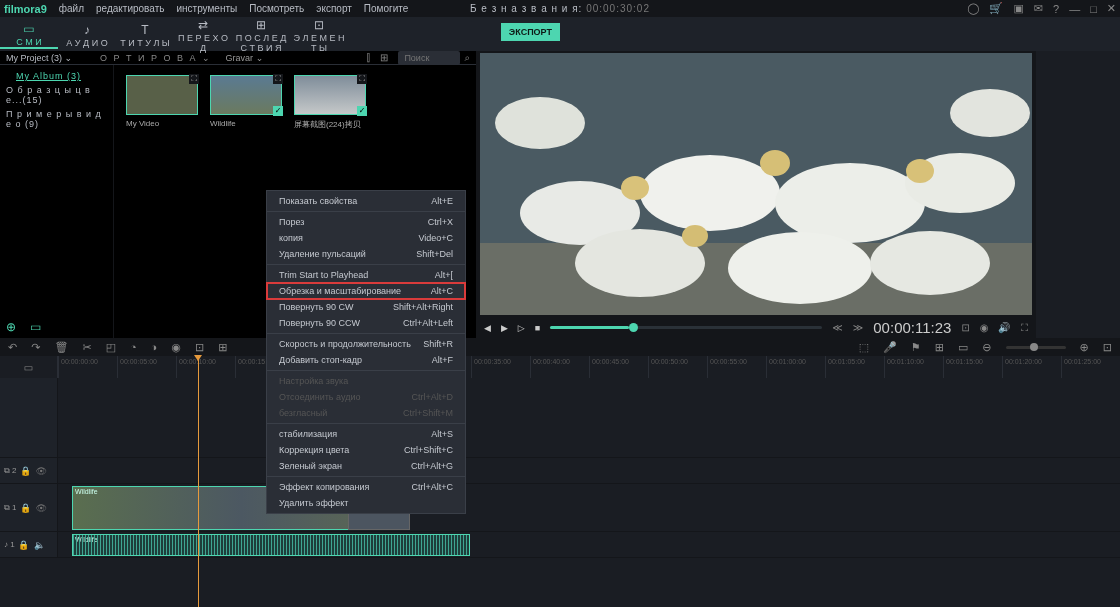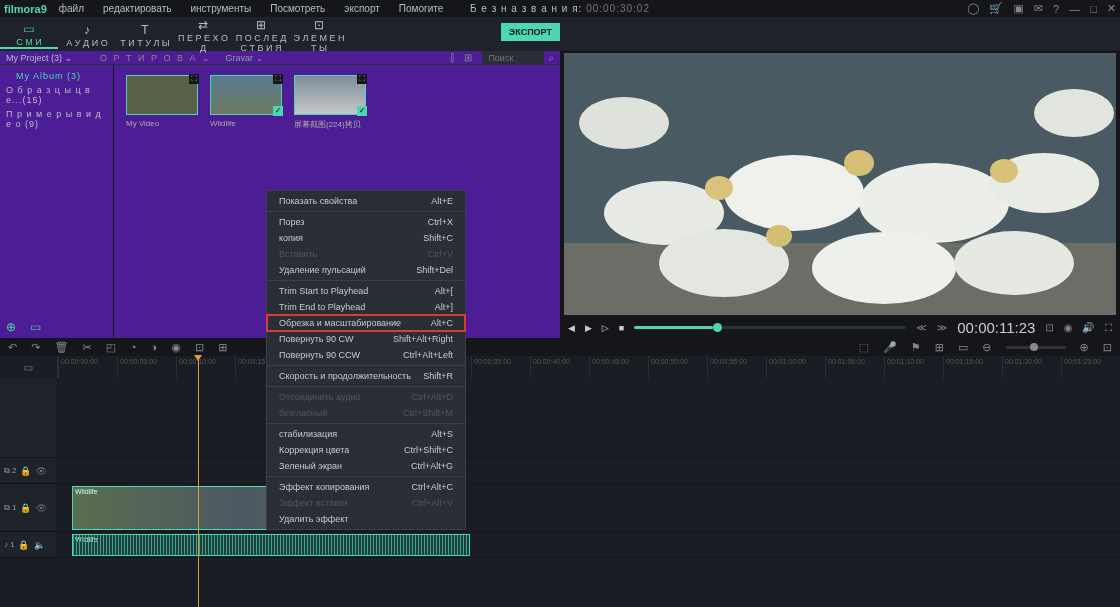--- a/index.html
+++ b/index.html
@@ -1,52 +1,52 @@
 <!DOCTYPE html>
 <html><head>
 <meta charset="utf-8">
 <style>
 *{margin:0;padding:0;box-sizing:border-box;font-family:Arial,sans-serif;-webkit-font-smoothing:antialiased}
 body{background:#1a1d23;color:#b8bcc4;font-size:10px;width:1120px;height:607px;overflow:hidden;position:relative}
 
 
 .top-bar{height:17px;background:#14161a;display:flex;align-items:center;padding:0 4px;position:relative}
 .logo{color:#4dd6b0;font-weight:bold;font-size:11px;margin-right:12px}
-.menu{display:flex;gap:19px}
+.menu{display:flex;gap:12px}
 .menu span{font-size:10px;color:#b8bcc4;cursor:pointer}
 .title-center{position:absolute;left:50%;transform:translateX(-50%);font-size:10px;letter-spacing:1px}
 .title-center .tc-time{color:#777}
 .top-icons{margin-left:auto;display:flex;gap:10px;align-items:center}
 .top-icons .ico{color:#888;font-size:11px;cursor:pointer}
 
 
 .tab-row{height:34px;background:#1e2229;display:flex;align-items:center;position:relative}
 .tab{width:58px;text-align:center;font-size:9px;color:#b8bcc4;padding-top:2px;cursor:pointer}
 .tab.active{color:#4dd6b0;border-bottom:2px solid #4dd6b0}
 .tab .ico{font-size:12px;display:block;margin-bottom:1px}
 .export-btn{position:absolute;right:560px;top:6px;background:#4dd6b0;color:#0e1a16;font-size:9px;font-weight:bold;padding:4px 8px;cursor:pointer}
 
 
 .main-split{display:flex;height:287px}
-.left-pane{width:560px;background:#4c1d95;display:flex;flex-direction:column}
+.left-pane{width:476px;background:#000000;display:flex;flex-direction:column}
 .right-pane{width:560px;background:#14161a;display:flex;flex-direction:column}
 
 
 .browser-top{height:14px;display:flex;align-items:center;padding:0 6px;border-bottom:1px solid #2a2e36}
 .project-drop{font-size:9px;color:#b8bcc4}
 .sort-lbl{margin-left:28px;font-size:9px;letter-spacing:2px;color:#888}
 .gravar{margin-left:14px;font-size:9px;color:#999}
 .bt-icons{margin-left:auto;display:flex;gap:10px;align-items:center}
 .search-in{background:#2a2e36;border:none;color:#aaa;font-size:9px;padding:2px 6px;width:62px;border-radius:2px}
 .search-grp{display:flex;align-items:center;gap:4px}
 
 .browser-body{display:flex;flex:1}
 .sidebar{width:114px;padding:4px 6px;font-size:9px;border-right:1px solid #14161a}
 .sidebar .sb-item{padding:2px 0;cursor:pointer;letter-spacing:1px}
-.sidebar .sb-sub{color:#4dd6b0;padding-left:10px}
+.sidebar .sb-sub{color:#4dd6b0;text-decoration:underline;padding-left:10px}
 
 .thumbs{display:flex;gap:12px;padding:10px 12px;align-items:flex-start}
 .thumb{width:72px}
 .thumb-img{width:72px;height:40px;background:#586048;border:1px solid #4dd6b0;position:relative}
 .thumb-img .tbadge{position:absolute;top:-2px;right:-2px;background:#14161a;color:#aaa;font-size:8px;padding:0 2px}
 .thumb-img .check{position:absolute;bottom:-2px;right:-2px;background:#4dd6b0;color:#000;font-size:8px;width:10px;height:10px;text-align:center;line-height:10px}
 .thumb2{background:linear-gradient(#5a7a92,#6b7a5f)}
 .thumb3{background:linear-gradient(#7f8d9a,#c5c8c9)}
 .thumb-label{font-size:8px;color:#aaa;margin-top:4px}
 
@@ -341,57 +341,57 @@
       <span>Показать свойства</span>
       <span>Alt+E</span>
     </div>
     <div class="ctx-sep"></div>
     <div class="ctx-row">
       <span>Порез</span>
       <span>Ctrl+X</span>
     </div>
     <div class="ctx-row">
       <span>копия</span>
-      <span>Shift+C</span>
-    </div>
-    <div class="ctx-row disabled">
-      <span>Вставить</span>
-      <span>Ctrl+V</span>
+      <span>Video+C</span>
     </div>
     <div class="ctx-row">
       <span>Удаление пульсаций</span>
       <span>Shift+Del</span>
     </div>
     <div class="ctx-sep"></div>
     <div class="ctx-row">
       <span>Trim Start to Playhead</span>
       <span>Alt+[</span>
-    </div>
-    <div class="ctx-row">
-      <span>Trim End to Playhead</span>
-      <span>Alt+]</span>
     </div>
     <div class="ctx-row highlight">
       <span>Обрезка и масштабирование</span>
       <span>Alt+C</span>
     </div>
     <div class="ctx-row">
       <span>Повернуть 90 CW</span>
       <span>Shift+Alt+Right</span>
     </div>
     <div class="ctx-row">
       <span>Повернуть 90 CCW</span>
       <span>Ctrl+Alt+Left</span>
     </div>
     <div class="ctx-sep"></div>
     <div class="ctx-row">
       <span>Скорость и продолжительность</span>
       <span>Shift+R</span>
     </div>
-    <div class="ctx-sep"></div>
+    <div class="ctx-row">
+      <span>Добавить стоп-кадр</span>
+      <span>Alt+F</span>
+    </div>
+    <div class="ctx-sep"></div>
+    <div class="ctx-row disabled">
+      <span>Настройка звука</span>
+      <span></span>
+    </div>
     <div class="ctx-row disabled">
       <span>Отсоединить аудио</span>
       <span>Ctrl+Alt+D</span>
     </div>
     <div class="ctx-row disabled">
       <span>безгласный</span>
       <span>Ctrl+Shift+M</span>
     </div>
     <div class="ctx-sep"></div>
     <div class="ctx-row">
@@ -404,21 +404,17 @@
     </div>
     <div class="ctx-row">
       <span>Зеленый экран</span>
       <span>Ctrl+Alt+G</span>
     </div>
     <div class="ctx-sep"></div>
     <div class="ctx-row">
       <span>Эффект копирования</span>
       <span>Ctrl+Alt+C</span>
     </div>
-    <div class="ctx-row disabled">
-      <span>Эффект вставки</span>
-      <span>Ctrl+Alt+V</span>
-    </div>
     <div class="ctx-row">
       <span>Удалить эффект</span>
       <span></span>
     </div>
   </div>
 
 </body></html>

